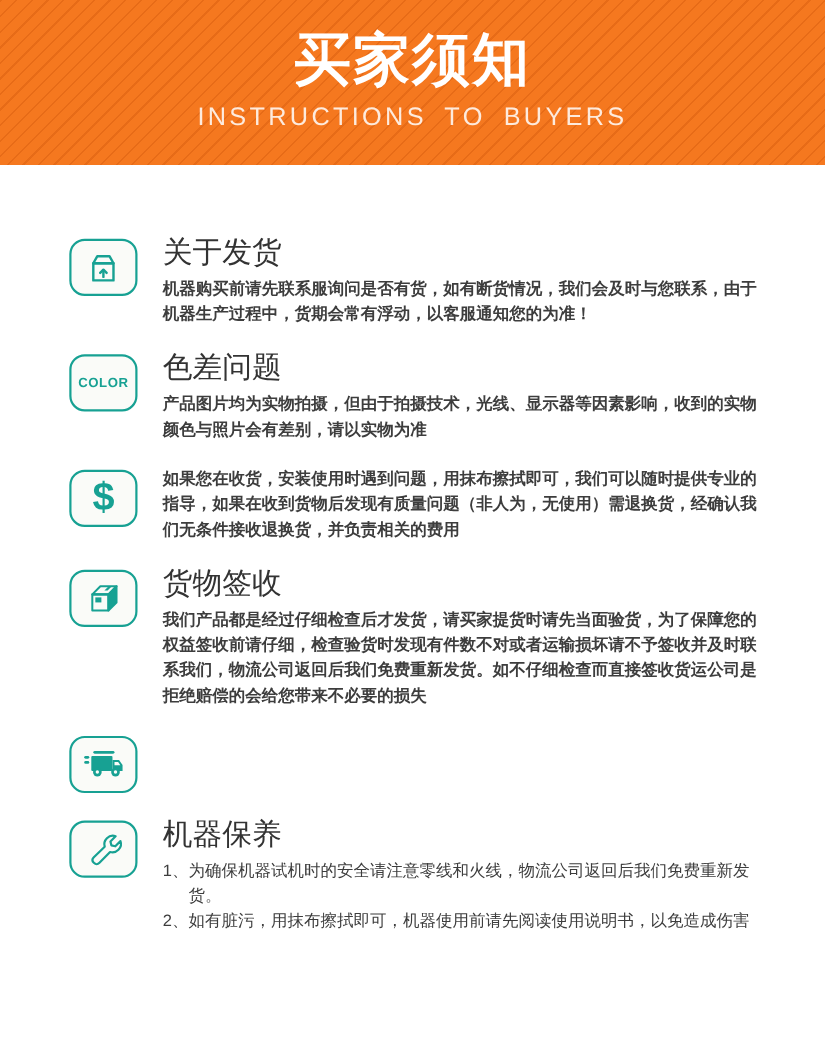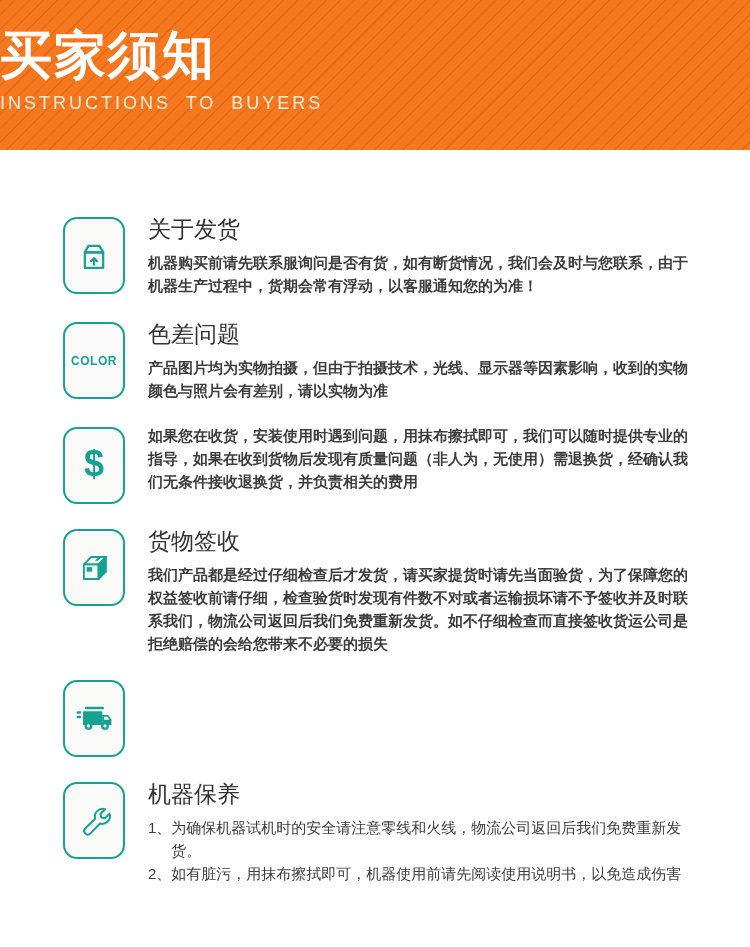--- a/index.html
+++ b/index.html
@@ -22,52 +22,52 @@
   .header {
     height: 150px;
     background-color: var(--orange);
     background-image: repeating-linear-gradient(
       135deg,
       var(--stripe) 0px,
       var(--stripe) 1.5px,
       transparent 1.5px,
       transparent 10px
     );
-    text-align: left;
+    text-align: center;
     overflow: hidden;
   }
   .header-title {
     margin-top: 26px;
     font-size: 52px;
     line-height: 58px;
     font-weight: bold;
     color: #ffffff;
     letter-spacing: 2px;
   }
   .header-subtitle {
     margin-top: 9px;
-    font-size: 18px;
+    font-size: 23px;
     letter-spacing: 3px;
     word-spacing: 7px;
     color: rgba(255,255,255,0.85);
     font-weight: 400;
   }
   
   .main {
     padding: 64px 48px 30px 63px;
   }
   .section {
     display: flex;
     align-items: flex-start;
     margin-bottom: 22px;
   }
   .icon-box {
     flex: 0 0 62px;
     width: 62px;
-    height: 77px;
+    height: 52px;
     border: 2px solid var(--accent);
     border-radius: 14px;
     background: #fafbf8;
     display: flex;
     align-items: center;
     justify-content: center;
     color: var(--accent);
     margin-top: 3px;
   }
   .icon-box svg { display: block; }
@@ -82,21 +82,21 @@
     font-weight: bold;
     color: var(--accent);
     line-height: 1;
     padding-bottom: 3px;
   }
   .section-content {
     flex: 1;
     margin-left: 23px;
   }
   .section-title {
-    font-size: 23px;
+    font-size: 27px;
     line-height: 30px;
     font-weight: 400;
     color: var(--heading);
     margin-bottom: 7px;
   }
   .section-text {
     font-size: 15px;
     line-height: 23px;
     color: var(--body-text);
     font-weight: bold;

